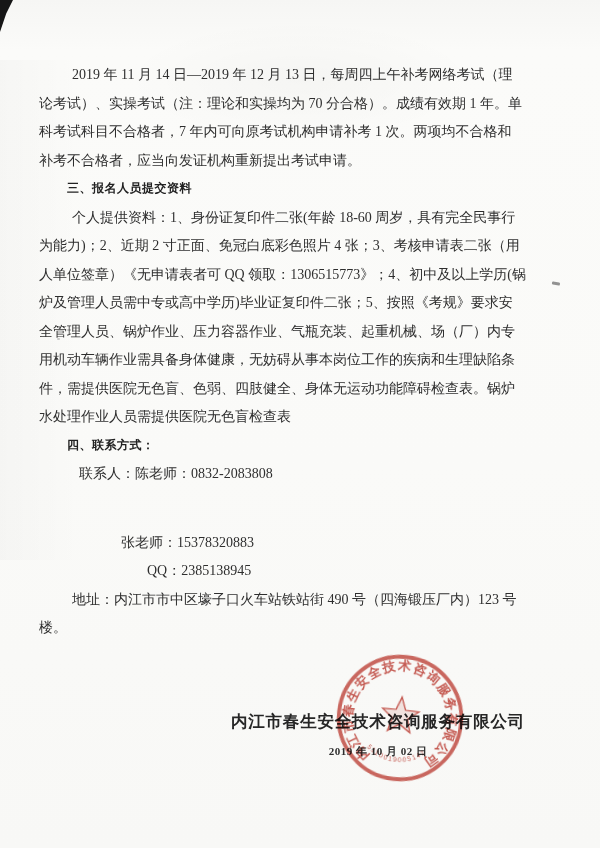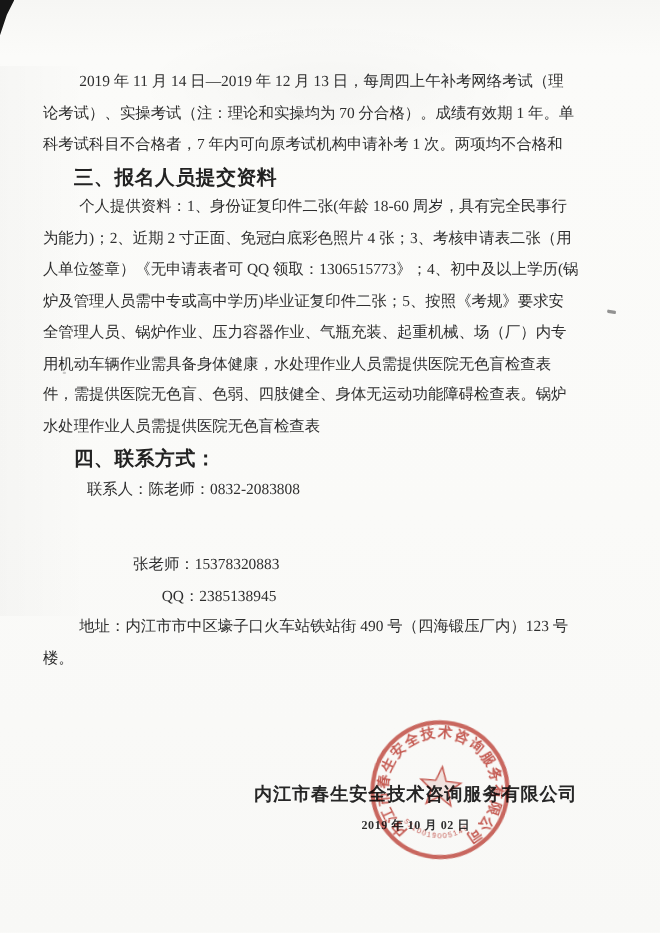--- a/index.html
+++ b/index.html
@@ -16,22 +16,22 @@
     background: linear-gradient(90deg, rgba(0,0,0,0.02), rgba(0,0,0,0)); }
   .corner-artifact { position:absolute; left:0; top:0; width:13px; height:32px;
     background:#161616; clip-path: polygon(0 0, 100% 0, 48% 42%, 0 100%); }
   .speck { position:absolute; background:#5a5a5a; opacity:.65; border-radius:1px; }
   .speck.p1 { left:552px; top:282px; width:8px; height:2.5px; transform:rotate(10deg); }
   .speck.p2 { left:57px; top:338px; width:3px; height:2px; opacity:.3; }
 
   .doc { position:absolute; left:39px; top:61px; width:500px; font-size:14px; }
   .line { height:28.5px; line-height:28.5px; white-space:pre; }
   .ind { text-indent:33px; }
-  .heading { font-family:Liberation Sans, sans-serif; font-weight:bold;
-    font-size:18px; margin-left:28px; letter-spacing:0.5px; color:#222; }
+  .heading { font-family:Liberation Mono, monospace; font-weight:bold;
+    font-size:12px; margin-left:28px; letter-spacing:0.5px; color:#222; }
   .ml1 { margin-left:40px; } .ml2 { margin-left:82px;margin-top:40px; } .ml3 { margin-left:108px; }
 
   .signature { position:absolute; left:178px; top:707px; width:400px; text-align:center; }
   .company { font-size:16.5px; font-weight:bold; letter-spacing:0.8px; color:#262626;
     height:30px; line-height:30px; white-space:pre; }
   .sig-date { font-size:11px; height:28px; line-height:28px; letter-spacing:0.5px; white-space:pre;font-weight:bold; }
 
   .stamp { position:absolute; left:333px; top:651px; width:134px; height:134px;
     transform:rotate(6deg); mix-blend-mode:multiply; opacity:0.88; filter:blur(0.35px); }
 </style>
@@ -41,29 +41,30 @@
 <div class="smudge s1"></div>
 <div class="smudge s2"></div>
 <div class="corner-artifact"></div>
 <div class="speck p1"></div>
 <div class="speck p2"></div>
 
 <div class="doc">
   <div class="line ind">2019 年 11 月 14 日—2019 年 12 月 13 日，每周四上午补考网络考试（理</div>
   <div class="line">论考试）、实操考试（注：理论和实操均为 70 分合格）。成绩有效期 1 年。单</div>
   <div class="line">科考试科目不合格者，7 年内可向原考试机构申请补考 1 次。两项均不合格和</div>
+  <div class="line">补考不合格者，应当向发证机构重新提出考试申请。</div>
 
   <div class="line heading">三、报名人员提交资料</div>
 
   <div class="line ind">个人提供资料：1、身份证复印件二张(年龄 18-60 周岁，具有完全民事行</div>
   <div class="line">为能力)；2、近期 2 寸正面、免冠白底彩色照片 4 张；3、考核申请表二张（用</div>
   <div class="line">人单位签章）《无申请表者可 QQ 领取：1306515773》；4、初中及以上学历(锅</div>
   <div class="line">炉及管理人员需中专或高中学历)毕业证复印件二张；5、按照《考规》要求安</div>
   <div class="line">全管理人员、锅炉作业、压力容器作业、气瓶充装、起重机械、场（厂）内专</div>
-  <div class="line">用机动车辆作业需具备身体健康，水处理作业人员需提供医院无色盲检查表</div>
+  <div class="line">用机动车辆作业需具备身体健康，无妨碍从事本岗位工作的疾病和生理缺陷条</div>
   <div class="line">件，需提供医院无色盲、色弱、四肢健全、身体无运动功能障碍检查表。锅炉</div>
   <div class="line">水处理作业人员需提供医院无色盲检查表</div>
 
   <div class="line heading">四、联系方式：</div>
 
   <div class="line ml1">联系人：陈老师：0832-2083808</div>
   <div class="line ml2">张老师：15378320883</div>
   <div class="line ml3">QQ：2385138945</div>
 
   <div class="line ind">地址：内江市市中区壕子口火车站铁站街 490 号（四海锻压厂内）123 号</div>

